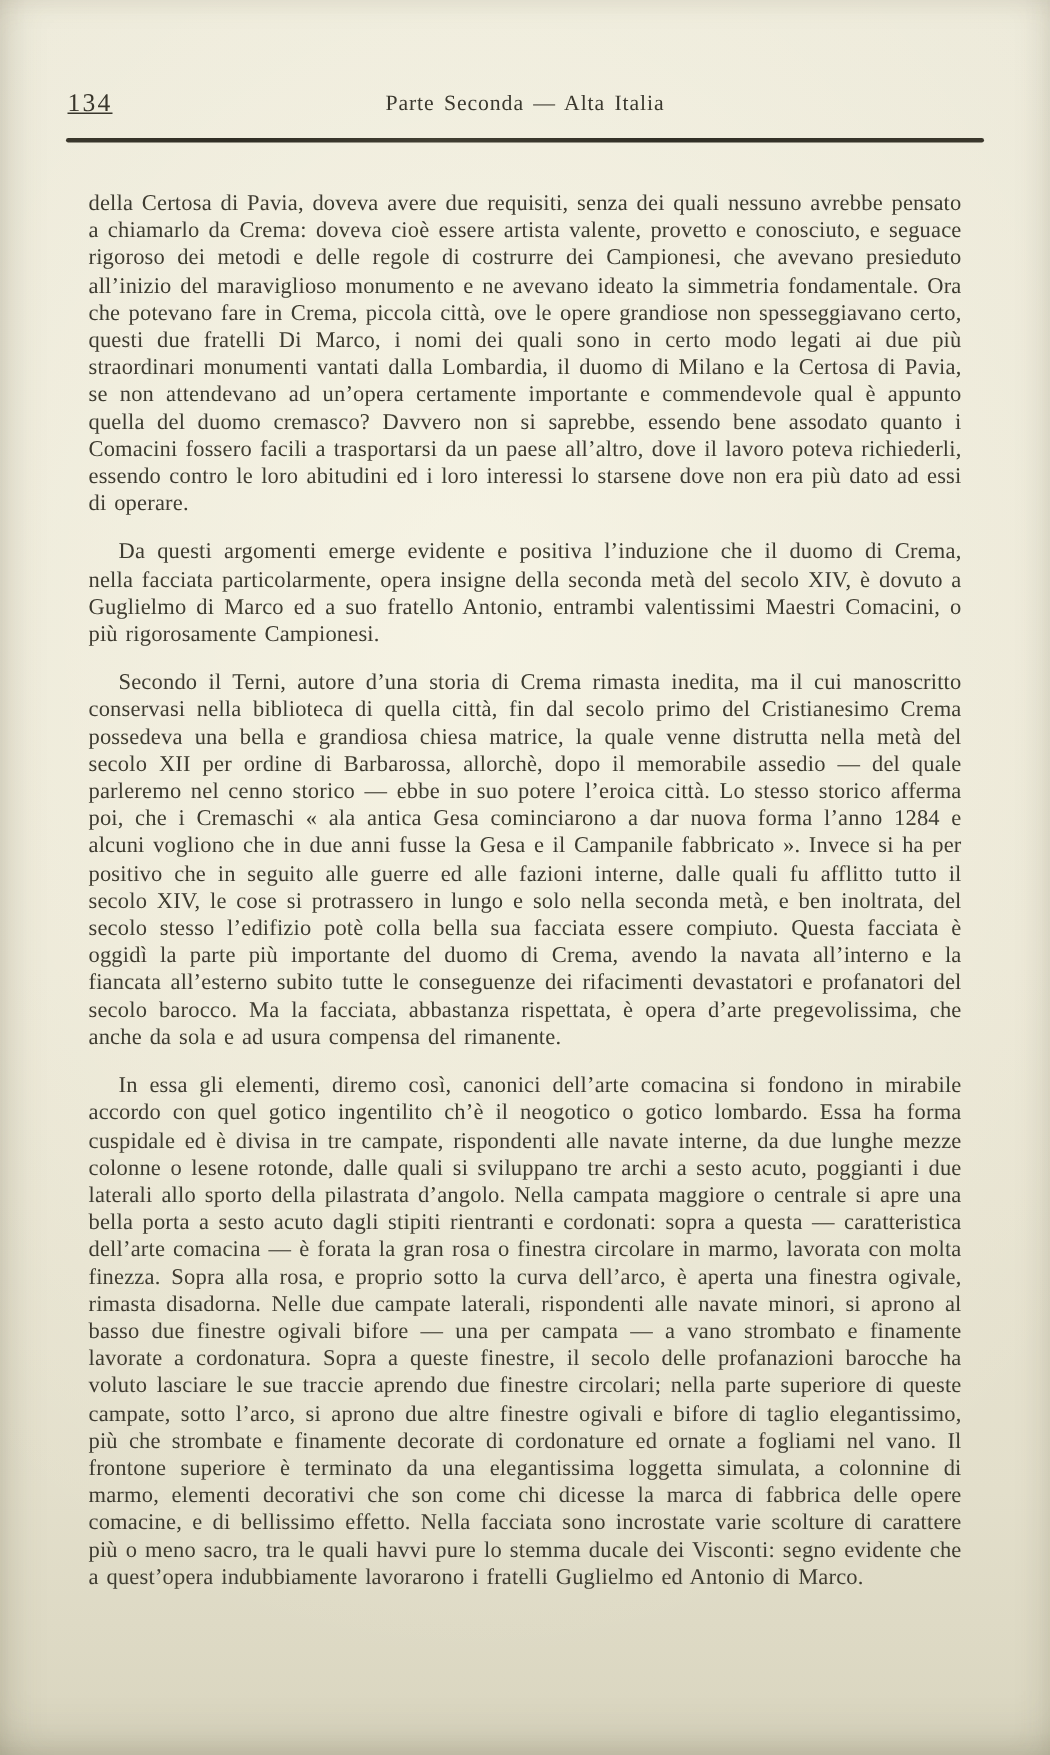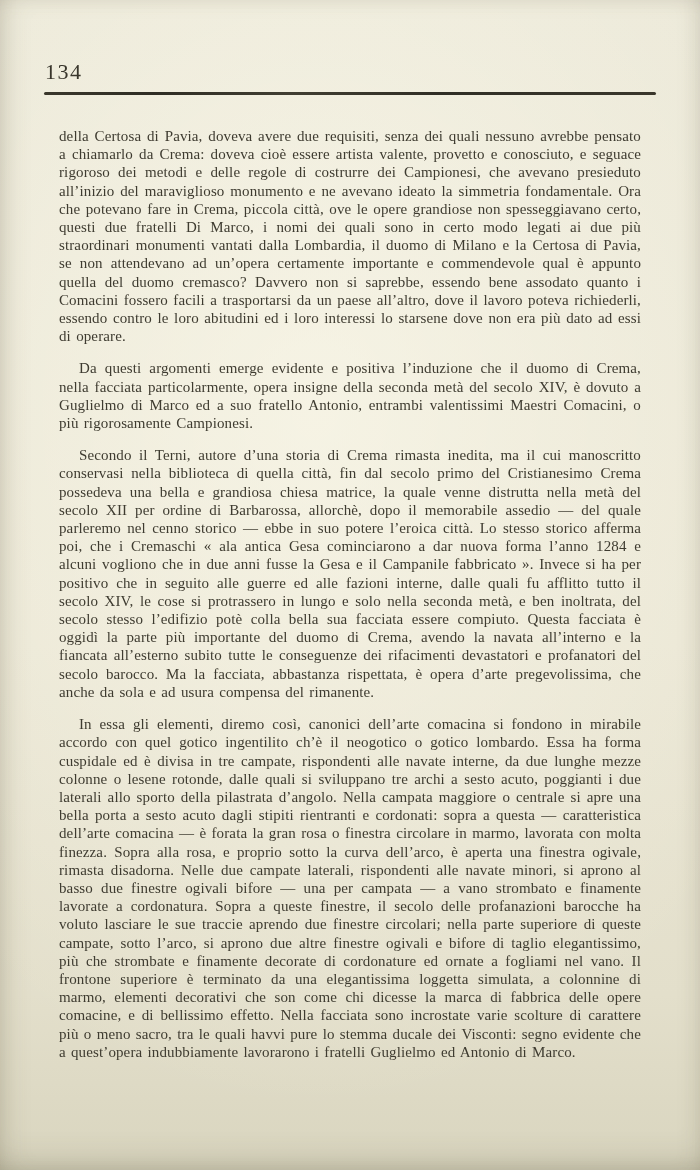--- a/index.html
+++ b/index.html
@@ -35,23 +35,24 @@
     position: absolute;
     top: 59px;
     left: 45px;
     width: 610px;
     height: 22px;
   }
   .page-num {
     position: absolute;
     left: 0;
     top: 0;
-    font-size: 22px;
+    font-size: 17px;
     letter-spacing: 1.5px;
     color: #39362c;
+    text-decoration: underline;
   }
   .head-title {
     display: block;
     text-align: center;
     font-size: 14.5px;
     letter-spacing: 0.6px;
     word-spacing: 2px;
     padding-top: 2px;
     color: #3b382e;
   }
@@ -84,20 +85,21 @@
     text-indent: 0;
   }
 </style>
 </head>
 <body>
 
 <div class="page">
 
   <header class="running-head">
     <span class="page-num">134</span>
+    <span class="head-title">Parte Seconda — Alta Italia</span>
   </header>
 
   <div class="head-rule"></div>
 
   <main class="text-block">
     <p class="para no-indent">della Certosa di Pavia, doveva avere due requisiti, senza dei quali nessuno avrebbe pensato a chiamarlo da Crema: doveva cioè essere artista valente, provetto e conosciuto, e seguace rigoroso dei metodi e delle regole di costrurre dei Campionesi, che avevano presieduto all’inizio del maraviglioso monumento e ne avevano ideato la simmetria fondamentale. Ora che potevano fare in Crema, piccola città, ove le opere grandiose non spesseggiavano certo, questi due fratelli Di Marco, i nomi dei quali sono in certo modo legati ai due più straordinari monumenti vantati dalla Lombardia, il duomo di Milano e la Certosa di Pavia, se non attendevano ad un’opera certamente importante e commendevole qual è appunto quella del duomo cremasco? Davvero non si saprebbe, essendo bene assodato quanto i Comacini fossero facili a trasportarsi da un paese all’altro, dove il lavoro poteva richiederli, essendo contro le loro abitudini ed i loro interessi lo starsene dove non era più dato ad essi di operare.</p>
     <p class="para">Da questi argomenti emerge evidente e positiva l’induzione che il duomo di Crema, nella facciata particolarmente, opera insigne della seconda metà del secolo XIV, è dovuto a Guglielmo di Marco ed a suo fratello Antonio, entrambi valentissimi Maestri Comacini, o più rigorosamente Campionesi.</p>
     <p class="para">Secondo il Terni, autore d’una storia di Crema rimasta inedita, ma il cui manoscritto conservasi nella biblioteca di quella città, fin dal secolo primo del Cristianesimo Crema possedeva una bella e grandiosa chiesa matrice, la quale venne distrutta nella metà del secolo XII per ordine di Barbarossa, allorchè, dopo il memorabile assedio — del quale parleremo nel cenno storico — ebbe in suo potere l’eroica città. Lo stesso storico afferma poi, che i Cremaschi « ala antica Gesa cominciarono a dar nuova forma l’anno 1284 e alcuni vogliono che in due anni fusse la Gesa e il Campanile fabbricato ». Invece si ha per positivo che in seguito alle guerre ed alle fazioni interne, dalle quali fu afflitto tutto il secolo XIV, le cose si protrassero in lungo e solo nella seconda metà, e ben inoltrata, del secolo stesso l’edifizio potè colla bella sua facciata essere compiuto. Questa facciata è oggidì la parte più importante del duomo di Crema, avendo la navata all’interno e la fiancata all’esterno subito tutte le conseguenze dei rifacimenti devastatori e profanatori del secolo barocco. Ma la facciata, abbastanza rispettata, è opera d’arte pregevolissima, che anche da sola e ad usura compensa del rimanente.</p>
     <p class="para">In essa gli elementi, diremo così, canonici dell’arte comacina si fondono in mirabile accordo con quel gotico ingentilito ch’è il neogotico o gotico lombardo. Essa ha forma cuspidale ed è divisa in tre campate, rispondenti alle navate interne, da due lunghe mezze colonne o lesene rotonde, dalle quali si sviluppano tre archi a sesto acuto, poggianti i due laterali allo sporto della pilastrata d’angolo. Nella campata maggiore o centrale si apre una bella porta a sesto acuto dagli stipiti rientranti e cordonati: sopra a questa — caratteristica dell’arte comacina — è forata la gran rosa o finestra circolare in marmo, lavorata con molta finezza. Sopra alla rosa, e proprio sotto la curva dell’arco, è aperta una finestra ogivale, rimasta disadorna. Nelle due campate laterali, rispondenti alle navate minori, si aprono al basso due finestre ogivali bifore — una per campata — a vano strombato e finamente lavorate a cordonatura. Sopra a queste finestre, il secolo delle profanazioni barocche ha voluto lasciare le sue traccie aprendo due finestre circolari; nella parte superiore di queste campate, sotto l’arco, si aprono due altre finestre ogivali e bifore di taglio elegantissimo, più che strombate e finamente decorate di cordonature ed ornate a fogliami nel vano. Il frontone superiore è terminato da una elegantissima loggetta simulata, a colonnine di marmo, elementi decorativi che son come chi dicesse la marca di fabbrica delle opere comacine, e di bellissimo effetto. Nella facciata sono incrostate varie scolture di carattere più o meno sacro, tra le quali havvi pure lo stemma ducale dei Visconti: segno evidente che a quest’opera indubbiamente lavorarono i fratelli Guglielmo ed Antonio di Marco.</p>
   </main>

